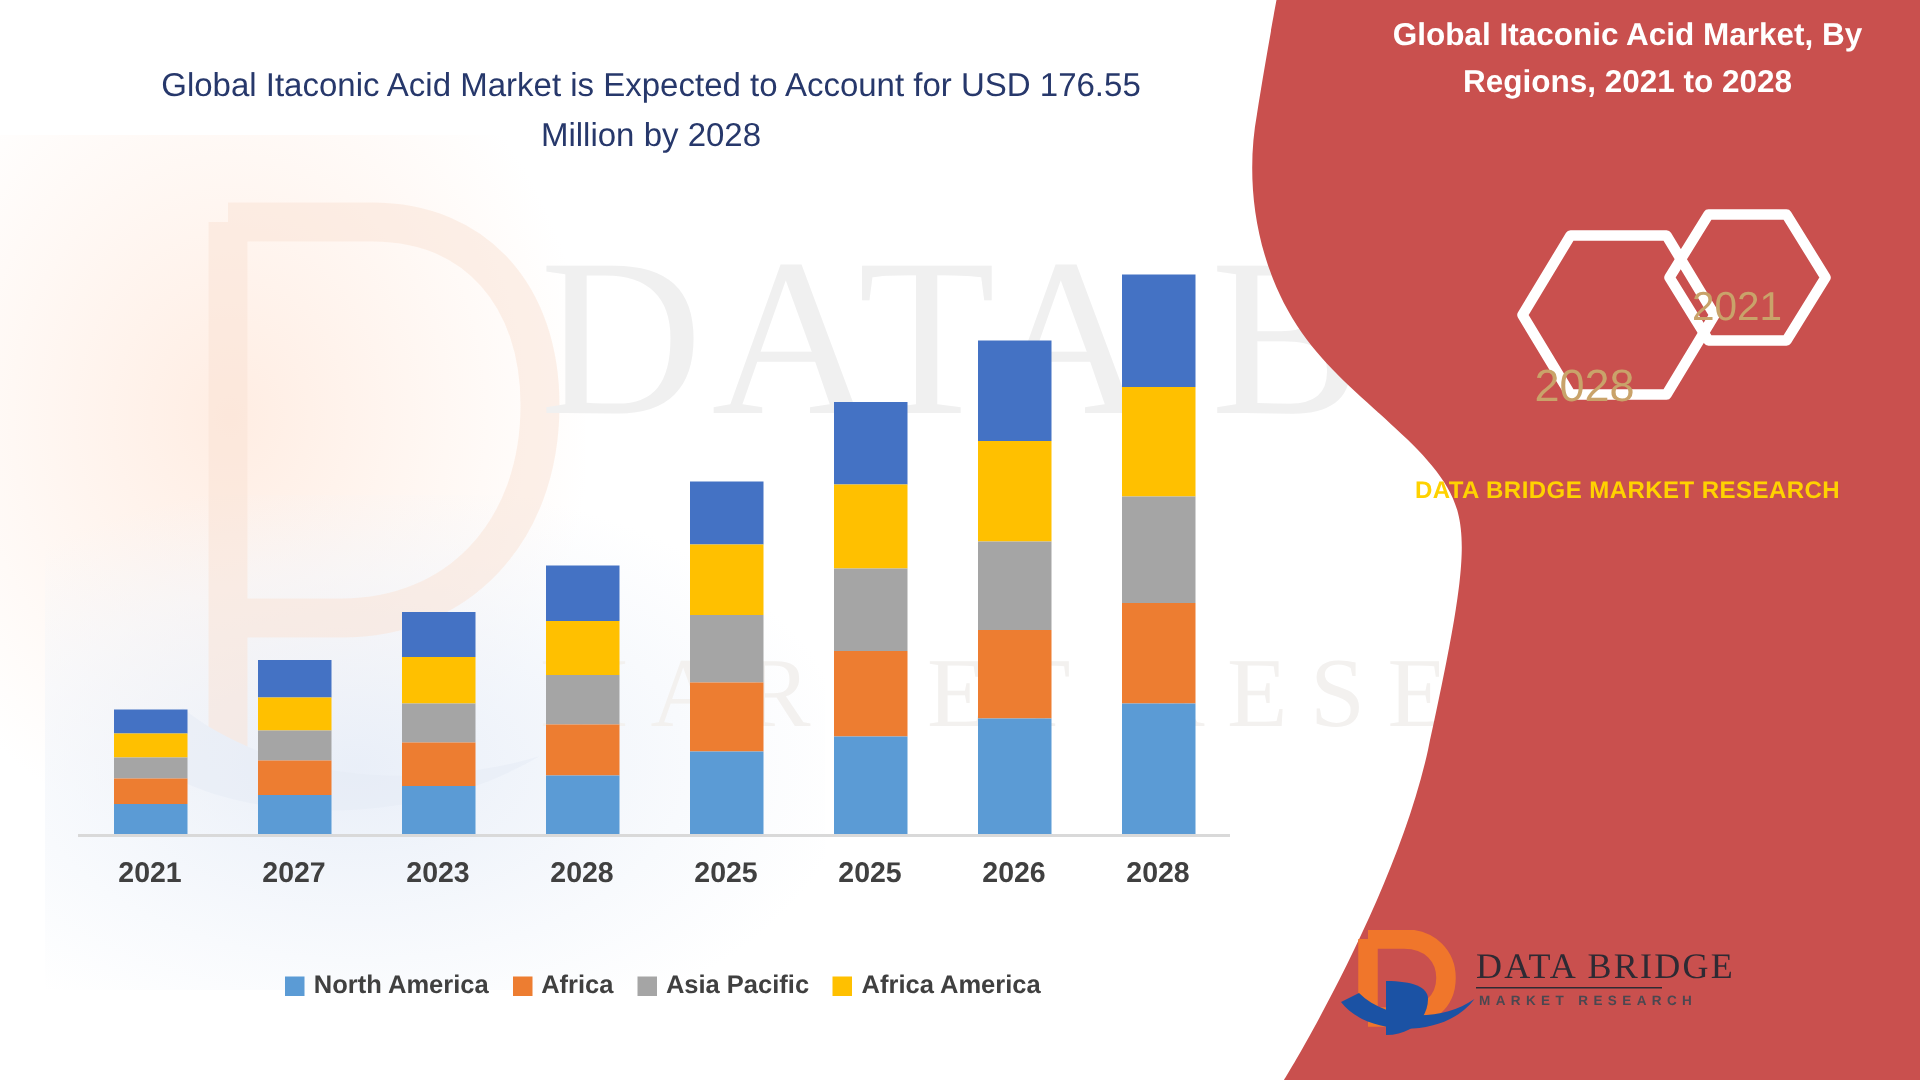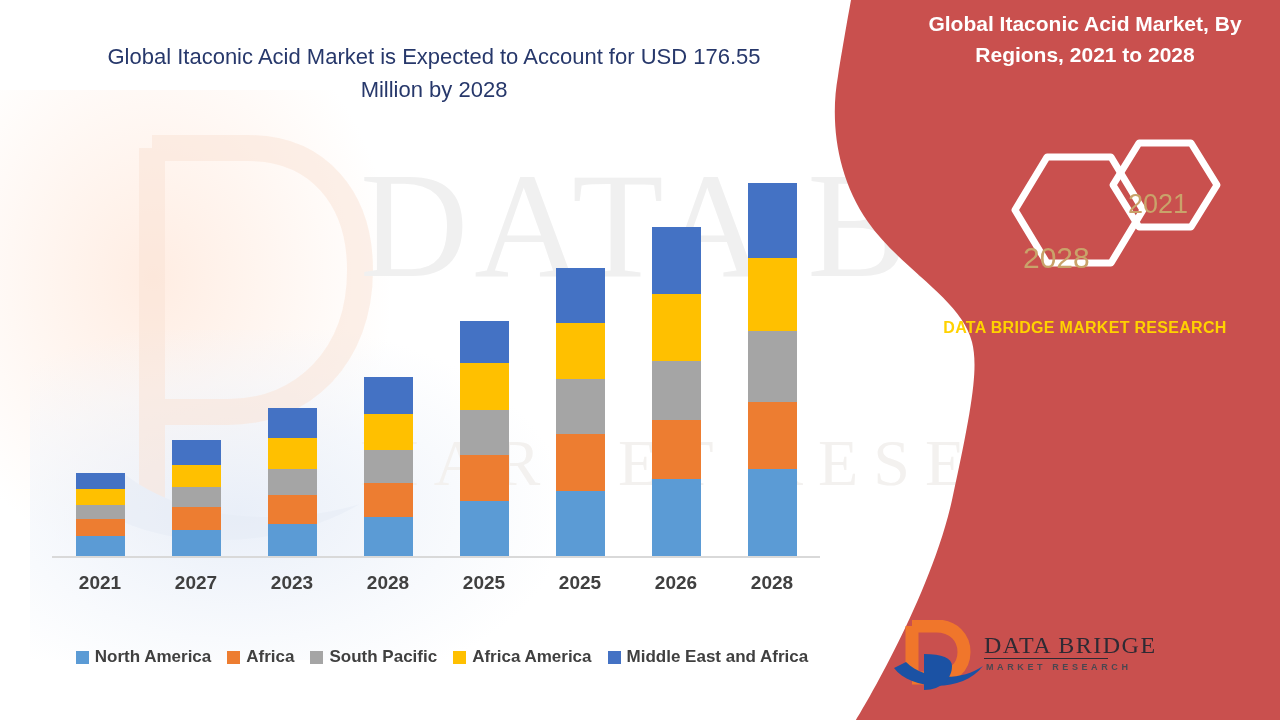--- a/index.html
+++ b/index.html
@@ -275,29 +275,25 @@
       <div class="leg-item">
         <span class="leg-swatch" style="background: rgb(91, 155, 213);"></span>
         <span class="leg-label">North America</span>
       </div>
       <div class="leg-item">
         <span class="leg-swatch" style="background: rgb(237, 125, 49);"></span>
         <span class="leg-label">Africa</span>
       </div>
       <div class="leg-item">
         <span class="leg-swatch" style="background: rgb(165, 165, 165);"></span>
-        <span class="leg-label">South Pacific</span>
+        <span class="leg-label">Asia Pacific</span>
       </div>
       <div class="leg-item">
         <span class="leg-swatch" style="background: rgb(255, 192, 0);"></span>
         <span class="leg-label">Africa America</span>
-      </div>
-      <div class="leg-item">
-        <span class="leg-swatch" style="background: rgb(68, 114, 196);"></span>
-        <span class="leg-label">Middle East and Africa</span>
       </div>
     </div>
 
   <svg class="right-panel" viewBox="0 0 1280 720" preserveAspectRatio="none">
     <path id="panel-path" d="M851,0 L1280,0 L1280,720 L856,720
              C856,720 930,600 952,500
              C974,400 978,366 972,342
              C962,300 900,268 868,222
              C836,176 830,120 838,76
              C843,44 851,0 851,0 Z" fill="#C9504E"></path>

